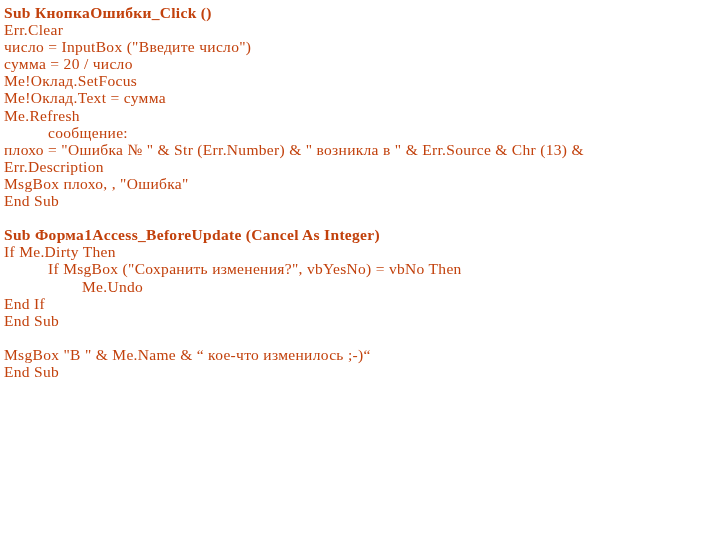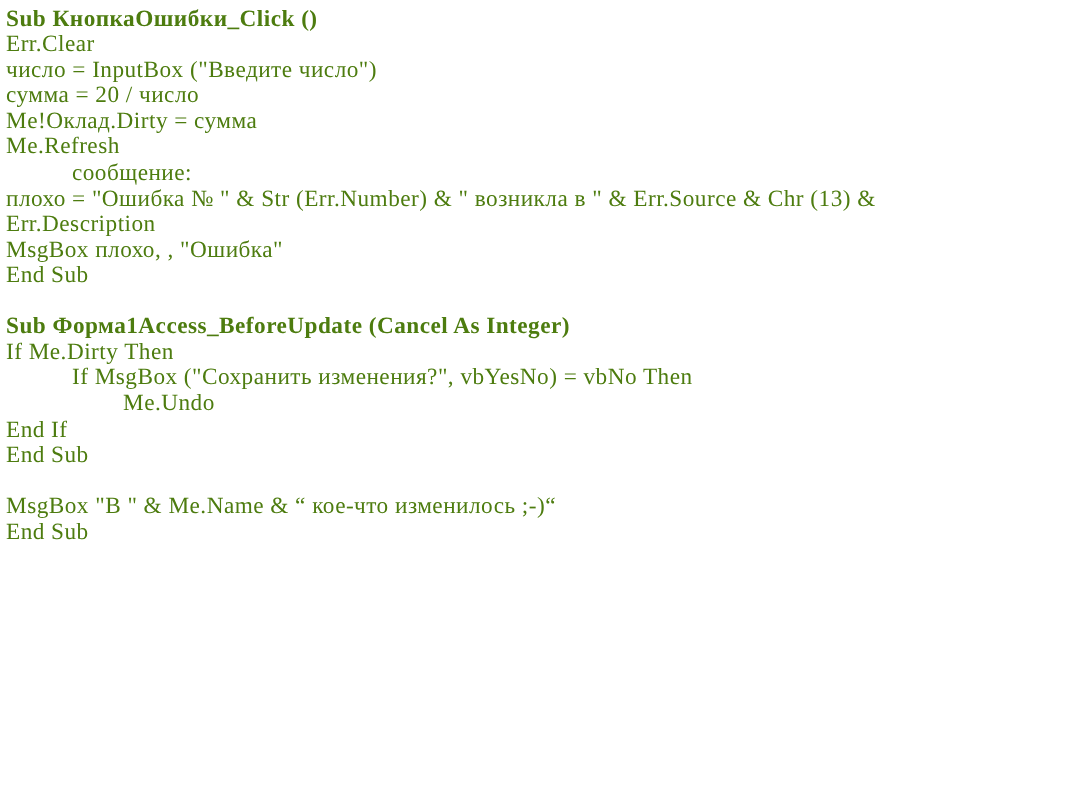--- a/index.html
+++ b/index.html
@@ -25,21 +25,21 @@
   }
   .code-block {
     margin: 0;
   }
   .code-line {
     font-size: 15.5px;
     line-height: 17.1px;
     height: 17.1px;
     white-space: pre;
     letter-spacing: 0.02em;
-    color: #4d7c0f;
+    color: #c2410c;
     font-family: "Liberation Serif", "DejaVu Serif", serif;
   }
   .code-line.bold {
     font-weight: bold;
   }
   .code-line.indent1 {
     padding-left: 44px;
   }
   .code-line.indent2 {
     padding-left: 78px;
@@ -56,21 +56,22 @@
 </head>
 <body>
 
 <div id="slide">
   <div id="code-root">
       <div class="code-block">
         <div class="code-line bold">Sub КнопкаОшибки_Click ()</div>
         <div class="code-line">Err.Clear</div>
         <div class="code-line">число = InputBox ("Введите число")</div>
         <div class="code-line">сумма = 20 / число</div>
-        <div class="code-line">Me!Оклад.Dirty = сумма</div>
+        <div class="code-line">Me!Оклад.SetFocus</div>
+        <div class="code-line">Me!Оклад.Text = сумма</div>
         <div class="code-line">Me.Refresh</div>
         <div class="code-line indent1">сообщение:</div>
         <div class="code-line">плохо = "Ошибка № " &amp; Str (Err.Number) &amp; " возникла в " &amp; Err.Source &amp; Chr (13) &amp;</div>
         <div class="code-line">Err.Description</div>
         <div class="code-line">MsgBox плохо, , "Ошибка"</div>
         <div class="code-line">End Sub</div>
       </div>
       <div class="blank-line">&nbsp;</div>
       <div class="code-block">
         <div class="code-line bold">Sub Форма1Access_BeforeUpdate (Cancel As Integer)</div>

